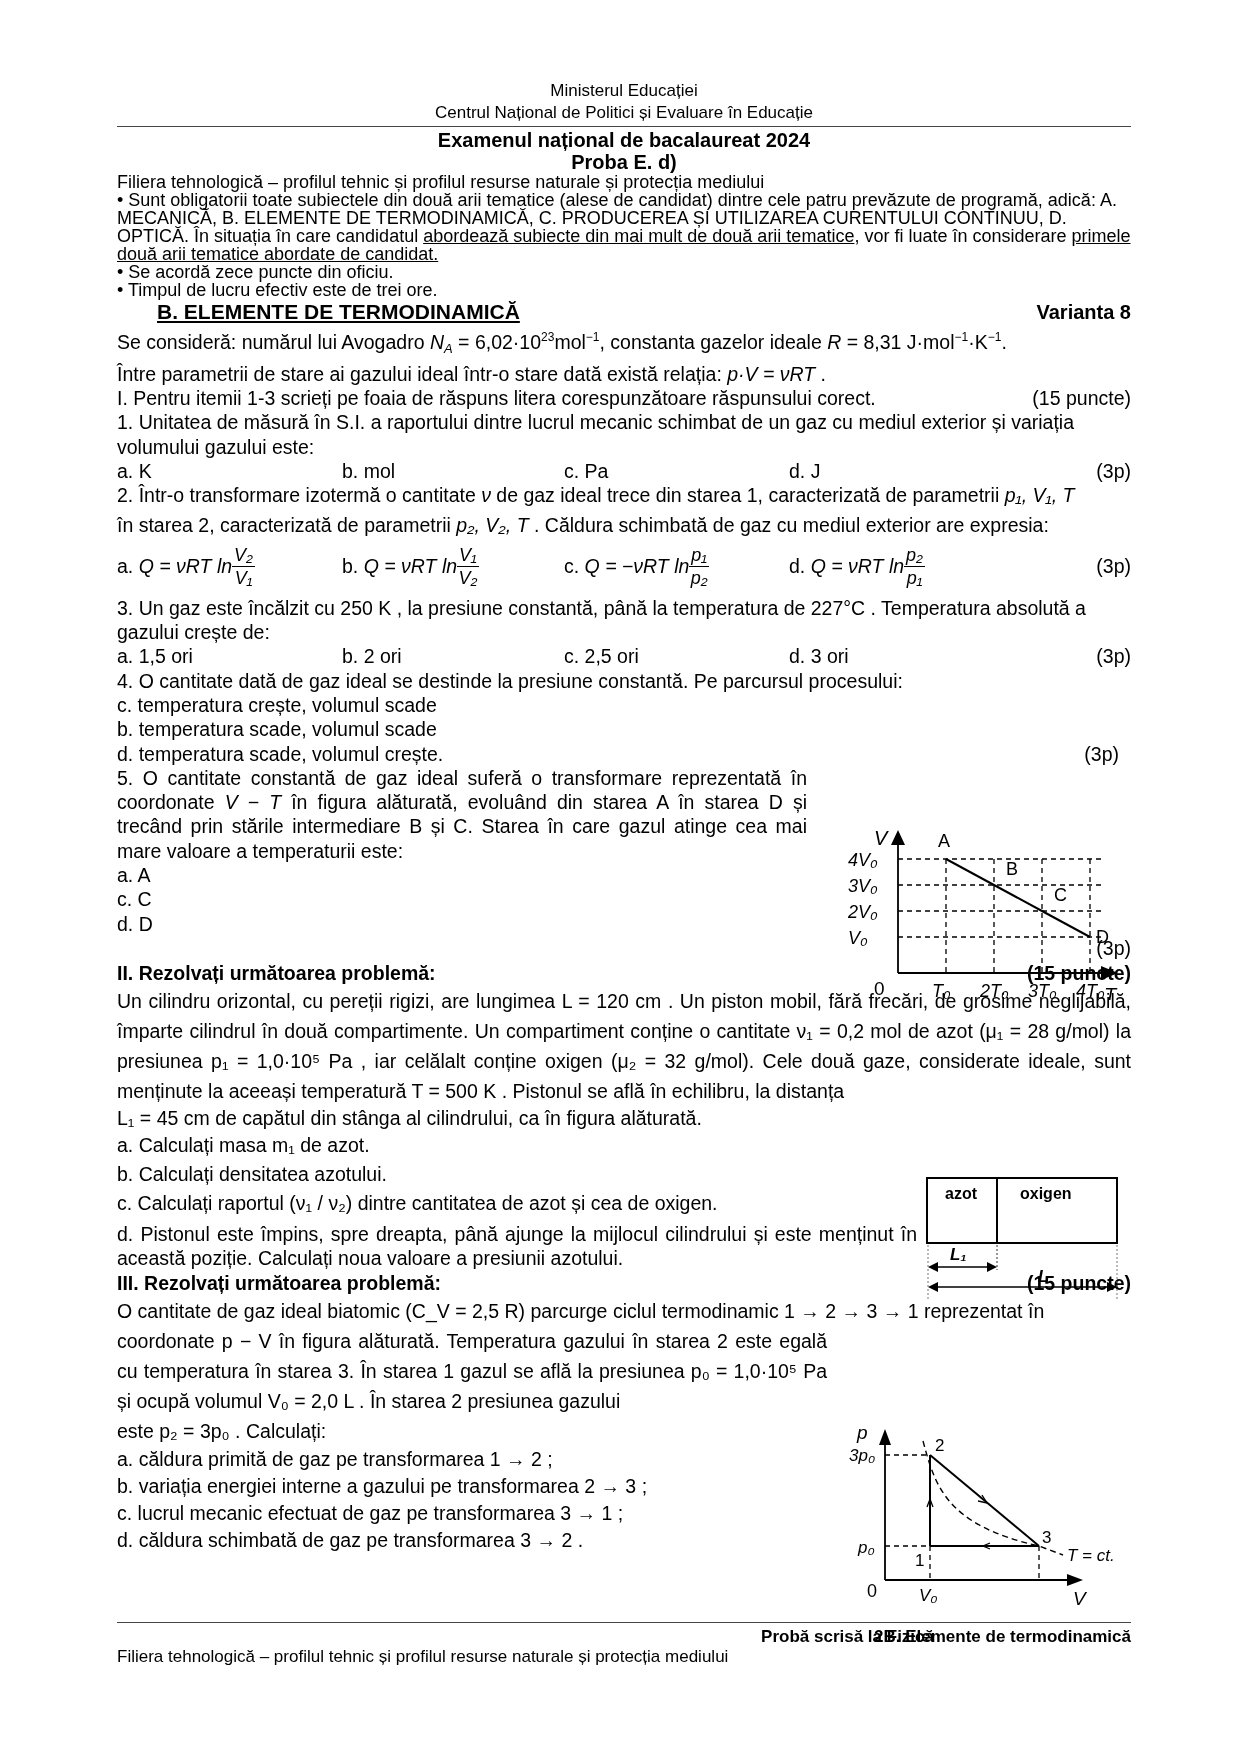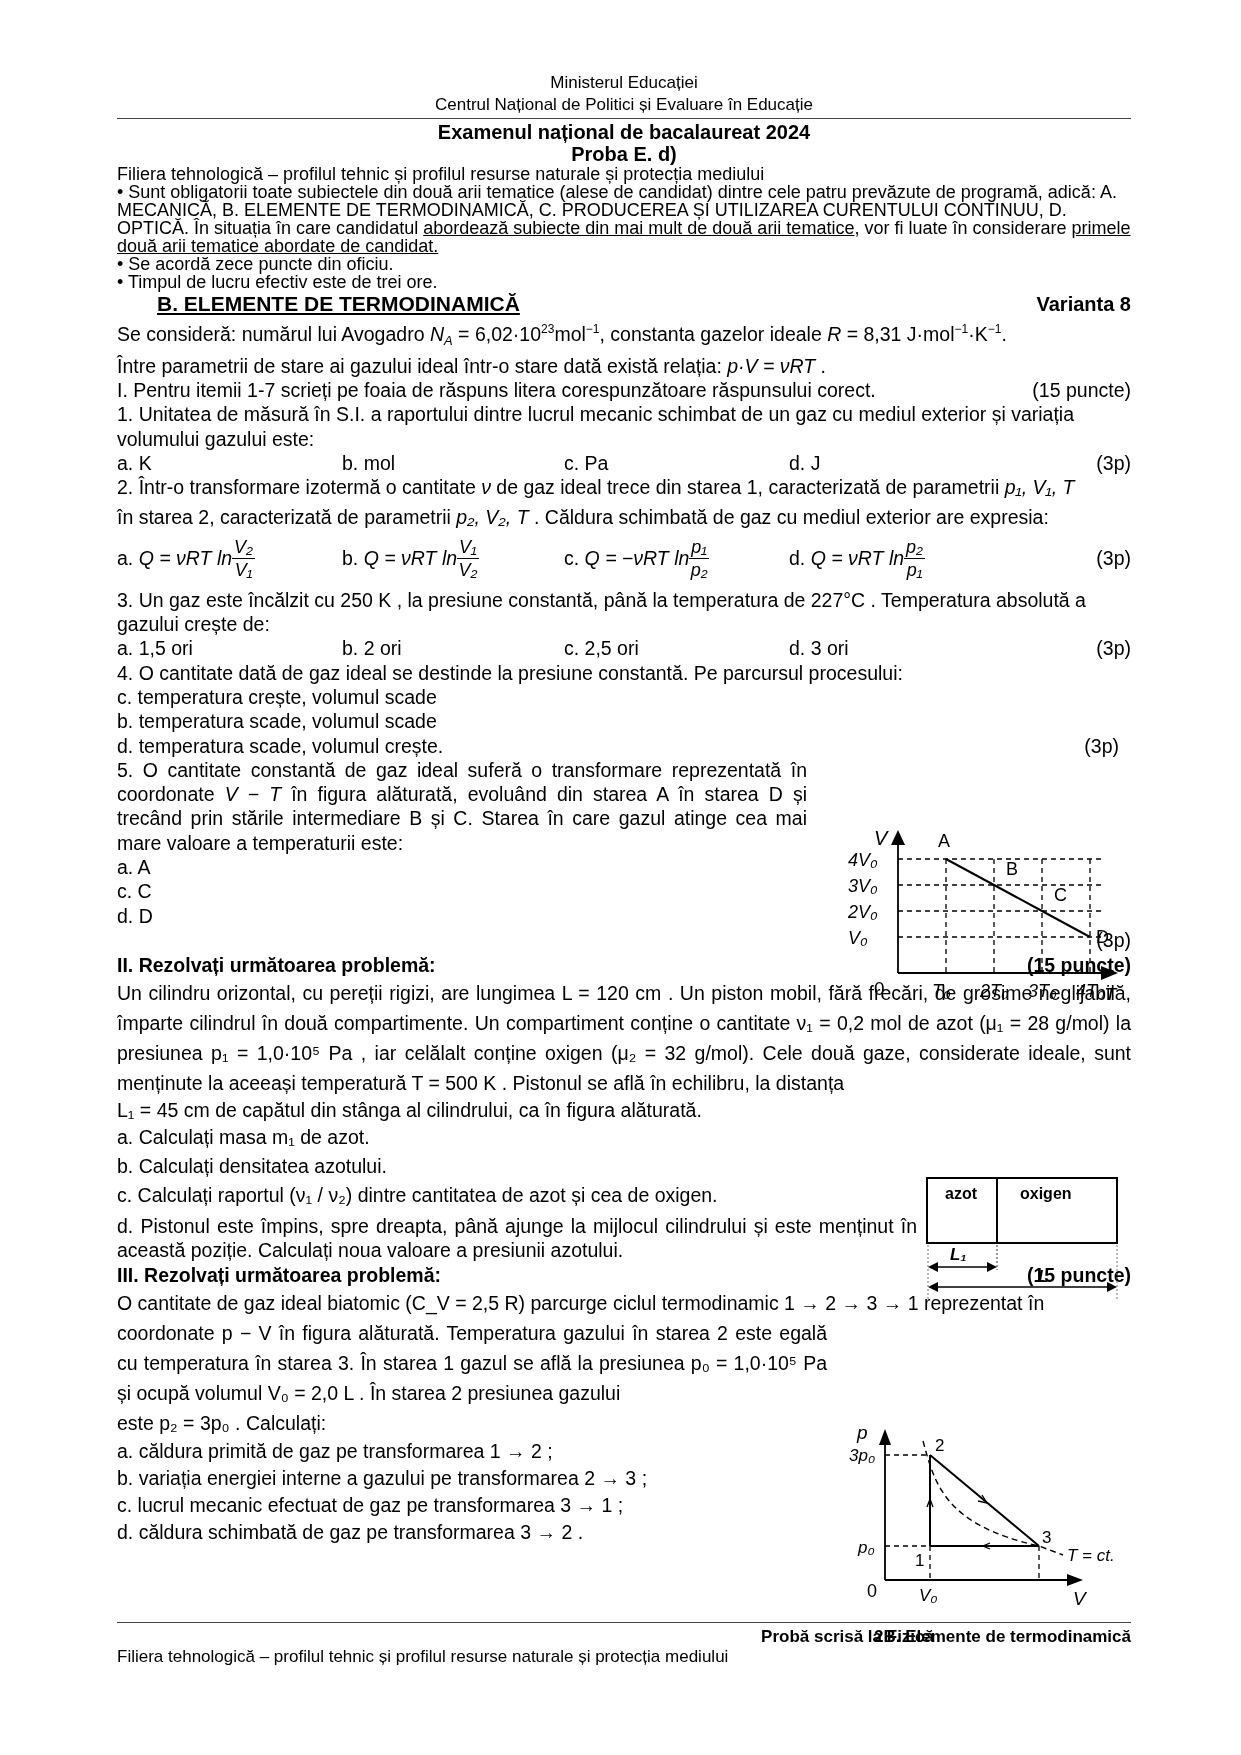--- a/index.html
+++ b/index.html
@@ -1,18 +1,18 @@
 <!DOCTYPE html>
 <html><head>
 <meta charset="utf-8">
 <style>
   html, body { margin: 0; padding: 0; background: #ffffff; }
   body { width: 1241px; height: 1755px; position: relative; overflow: hidden;
          font-family: "Liberation Sans", sans-serif; color: #000; font-size: 19.5px; }
-  .page { position: absolute; left: 117px; top: 72px; width: 1014px; }
+  .page { position: absolute; left: 117px; top: 80px; width: 1014px; }
   .center { text-align: center; }
   .hdr { font-size: 17px; line-height: 22px; }
   .rule { border-top: 1.5px solid #444; margin: 2px 0 2px 0; }
   .title { font-weight: bold; font-size: 20px; line-height: 22px; }
   .line { line-height: 24.3px; white-space: nowrap; }
   .wrap { white-space: normal; line-height: 18px; }
   .intro { font-size: 18px; line-height: 18px; }
   b, .b { font-weight: normal; }
   .ul { text-decoration: underline; }
   i, .m { font-style: italic; }
@@ -57,21 +57,21 @@
   </div>
 
   <div class="line">
     <span>Se consideră: numărul lui Avogadro </span><i>N</i><i class="sub">A</i><span> = 6,02·10</span><span class="sup">23</span><span>mol</span><span class="sup">−1</span><span>, constanta gazelor ideale </span><i>R</i><span> = 8,31 J·mol</span><span class="sup">−1</span><span>·K</span><span class="sup">−1</span><span>.</span>
   </div>
   <div class="line">
     <span>Între parametrii de stare ai gazului ideal într-o stare dată există relația: </span><i>p·V = νRT</i><span> .</span>
   </div>
 
   <div class="row b" style="font-size:19.5px">
-    <span>I. Pentru itemii 1-7 scrieți pe foaia de răspuns litera corespunzătoare răspunsului corect.</span>
+    <span>I. Pentru itemii 1-3 scrieți pe foaia de răspuns litera corespunzătoare răspunsului corect.</span>
     <span class="right">(15 puncte)</span>
   </div>
 
   <div class="line" style="white-space:normal">
     <b>1.</b><span> Unitatea de măsură în S.I. a raportului dintre lucrul mecanic schimbat de un gaz cu mediul exterior și variația volumului gazului este:</span>
   </div>
   <div class="row">
     <span class="c1"><b>a.</b><span> K</span></span>
     <span class="c2"><b>b.</b><span> mol</span></span>
     <span class="c3"><b>c.</b><span> Pa</span></span>

